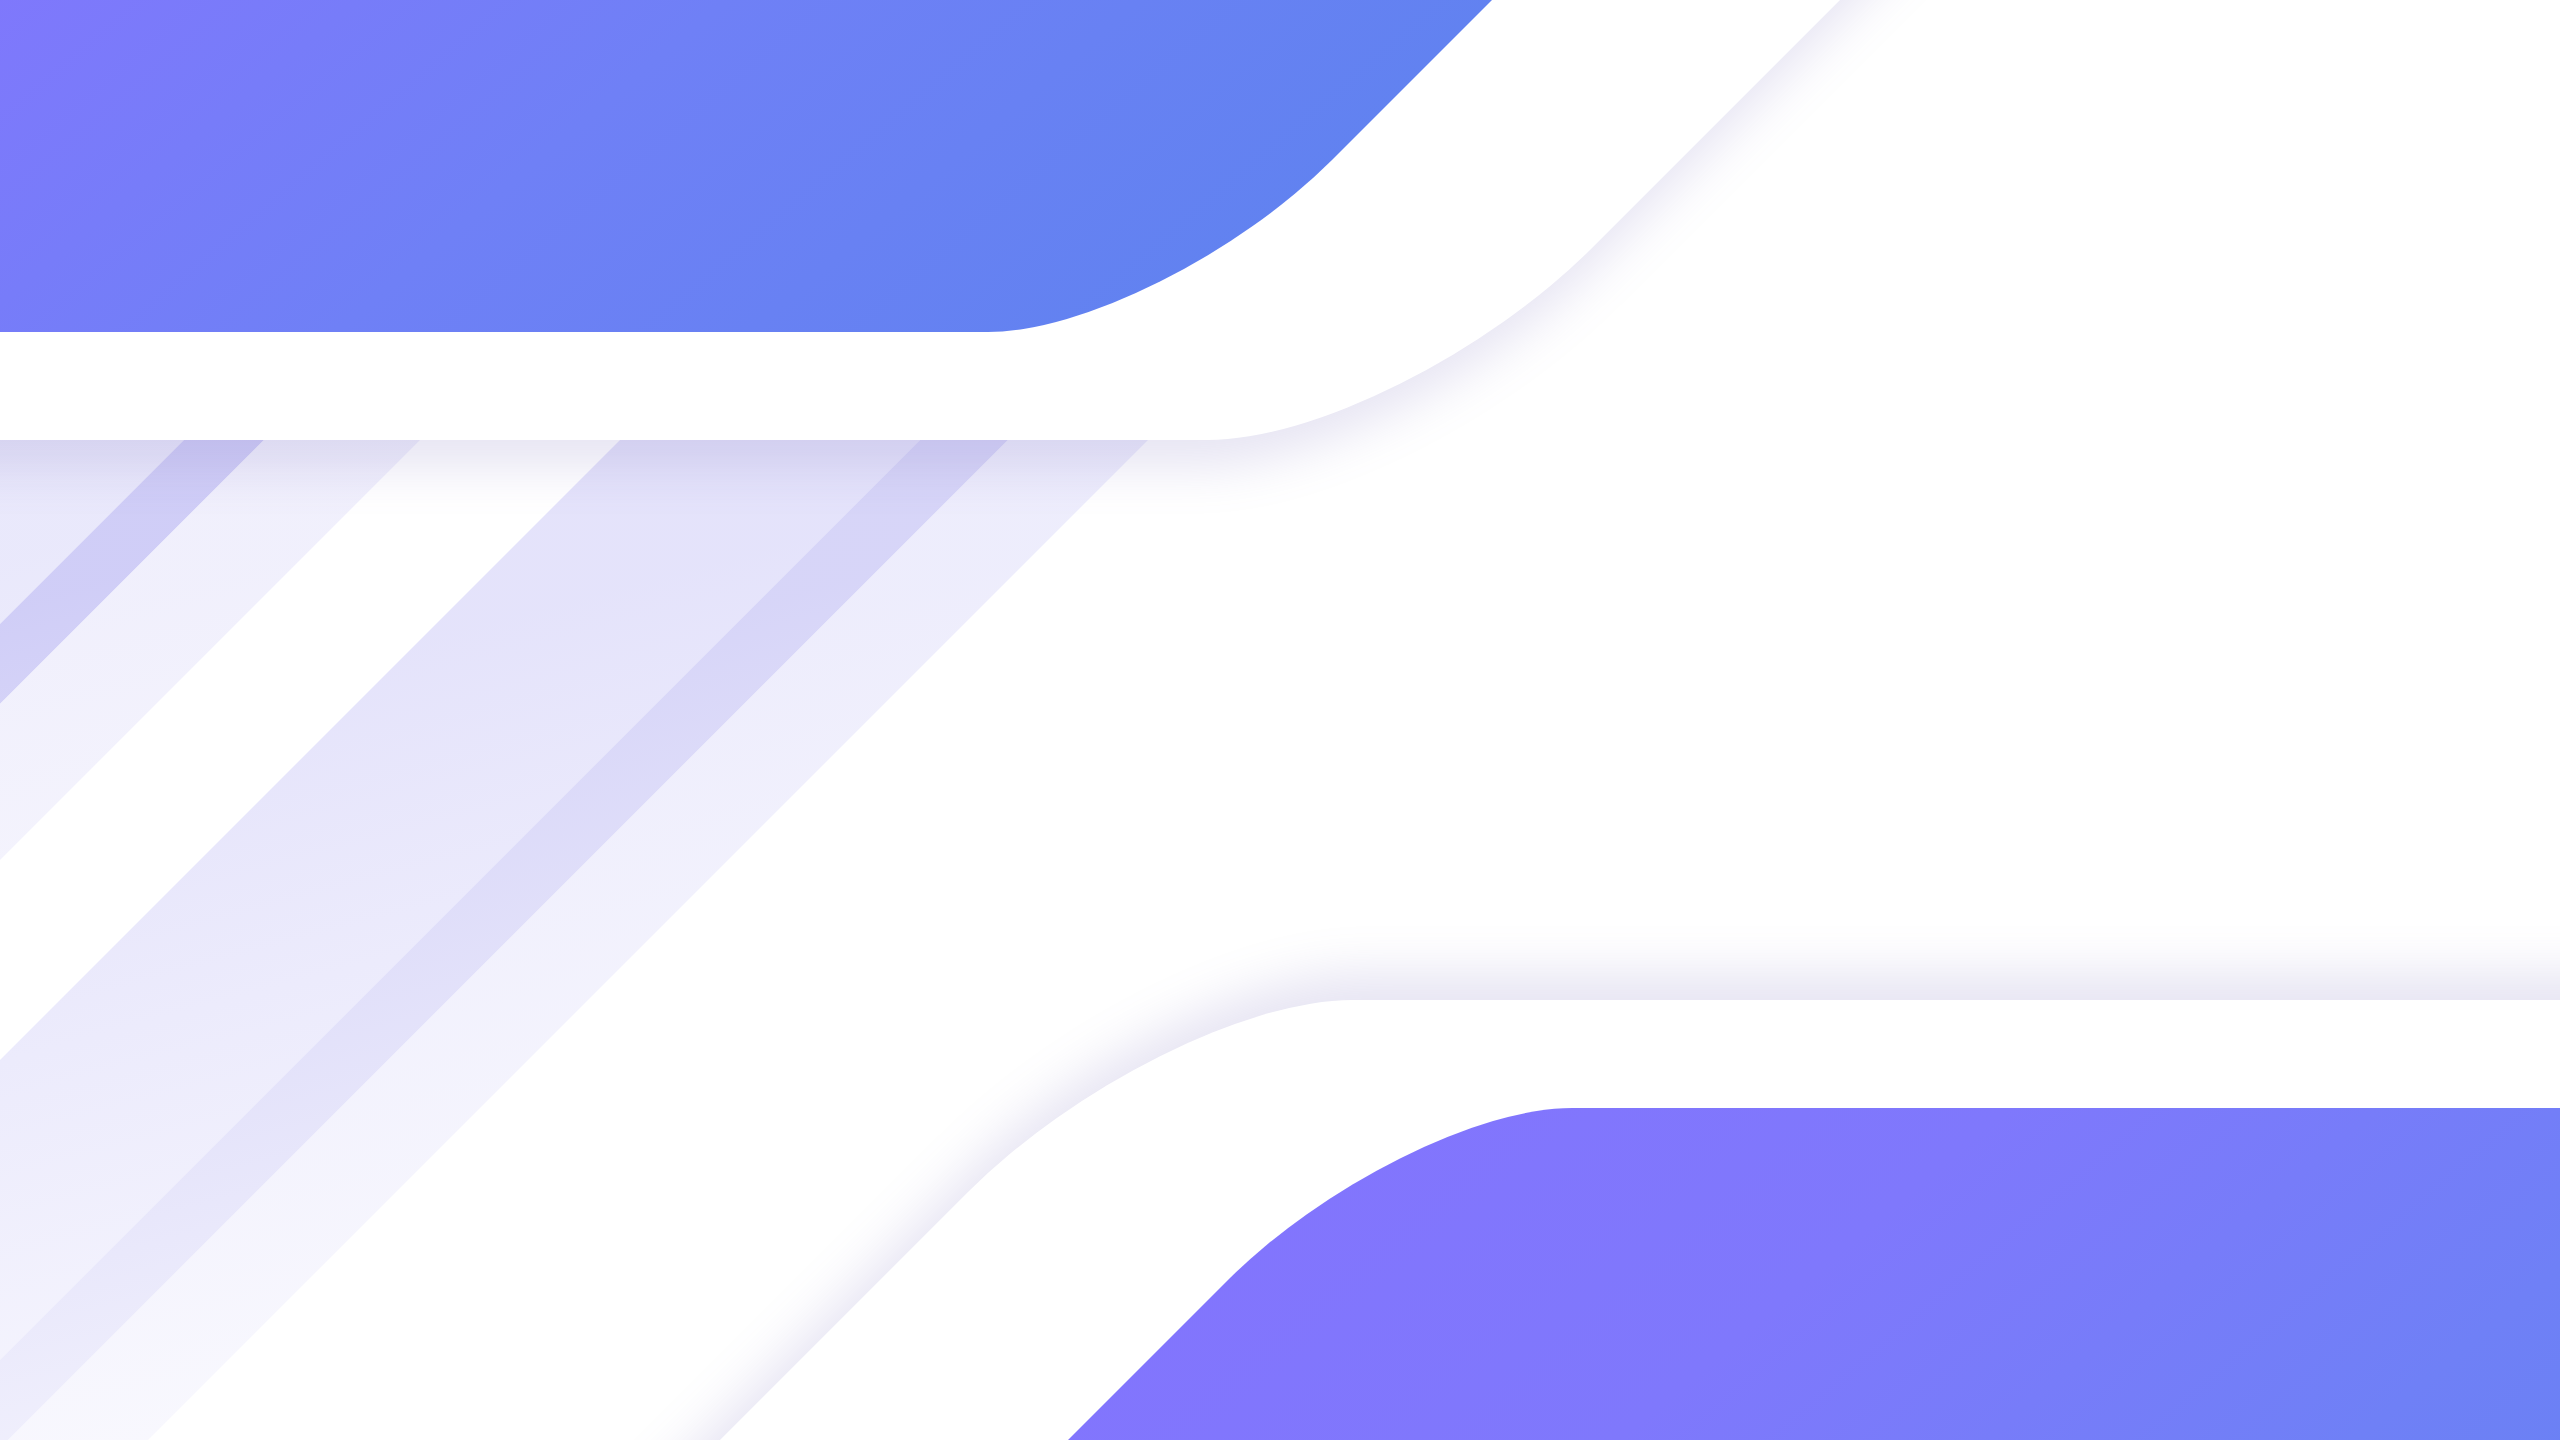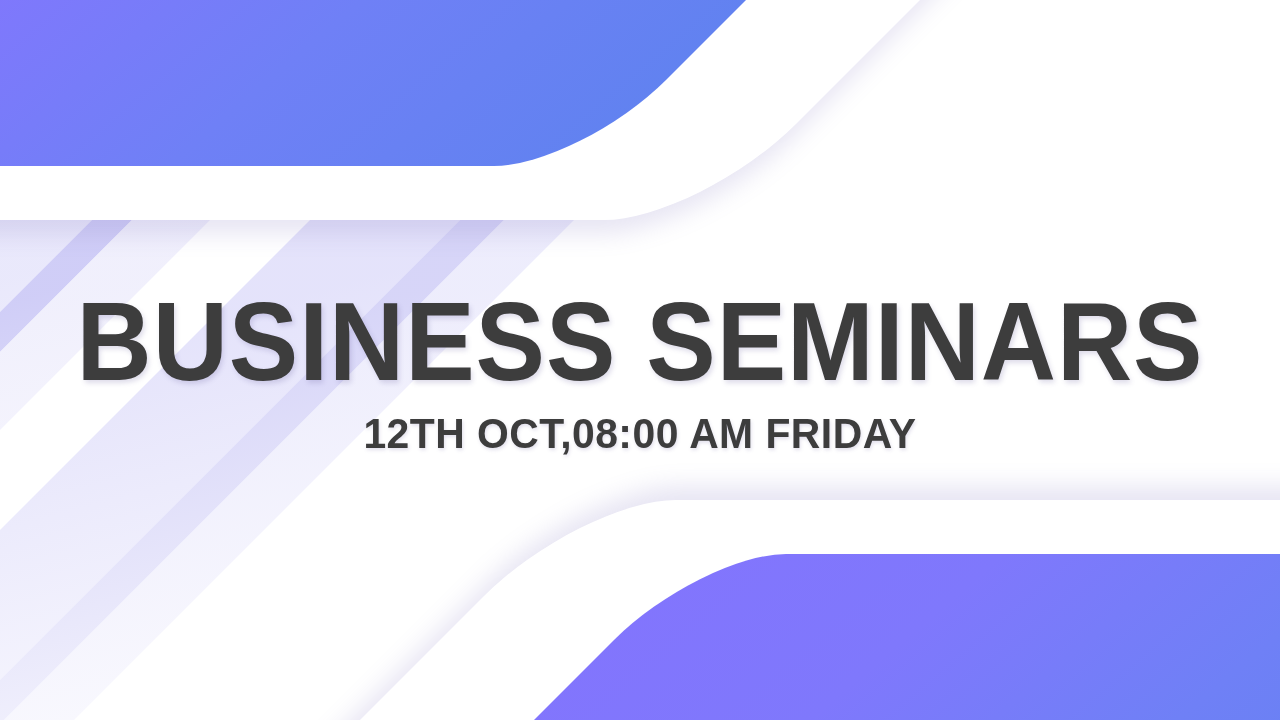--- a/index.html
+++ b/index.html
@@ -136,18 +136,14 @@
       <div class="stripe" style="left: 1480px; width: 44px; opacity: 0.6; background: linear-gradient(160deg, rgb(188, 185, 243) 0%, rgb(188, 185, 243) 45%, rgba(255, 255, 255, 0.55) 100%);"></div>
       <div class="stripe" style="left: 1524px; width: 70px; opacity: 0.7; background: linear-gradient(160deg, rgb(230, 229, 251) 0%, rgb(230, 229, 251) 45%, rgba(255, 255, 255, 0.55) 100%);"></div>
     </div>
 
   <div class="shape tl-white"></div>
   <div class="shape tl-grad"></div>
 
   <div class="shape br-white"></div>
   <div class="shape br-grad"></div>
 
-  <div class="content">
-    <h1 class="event-title">BUSINESS SEMINARS</h1>
-    <p class="event-subtitle">12TH OCT,08:00 AM FRIDAY</p>
-  </div>
 
 </div>
 
 </body></html>

